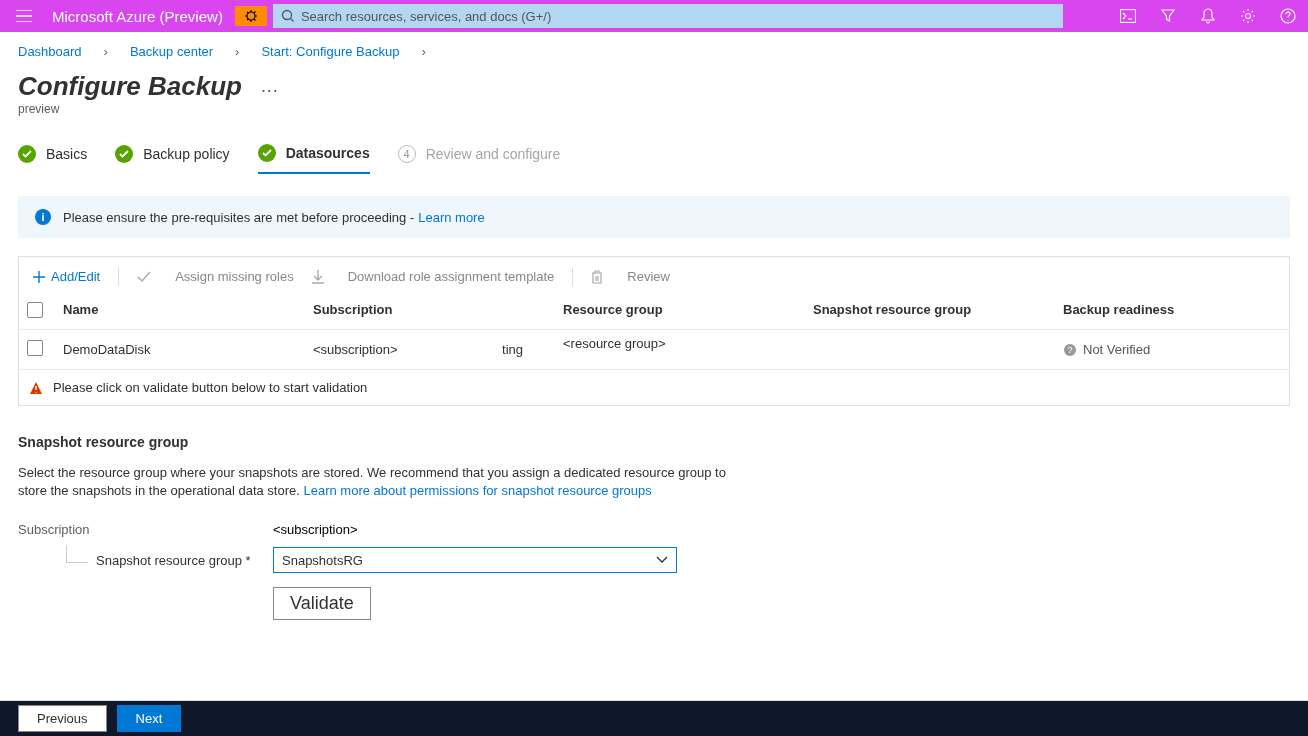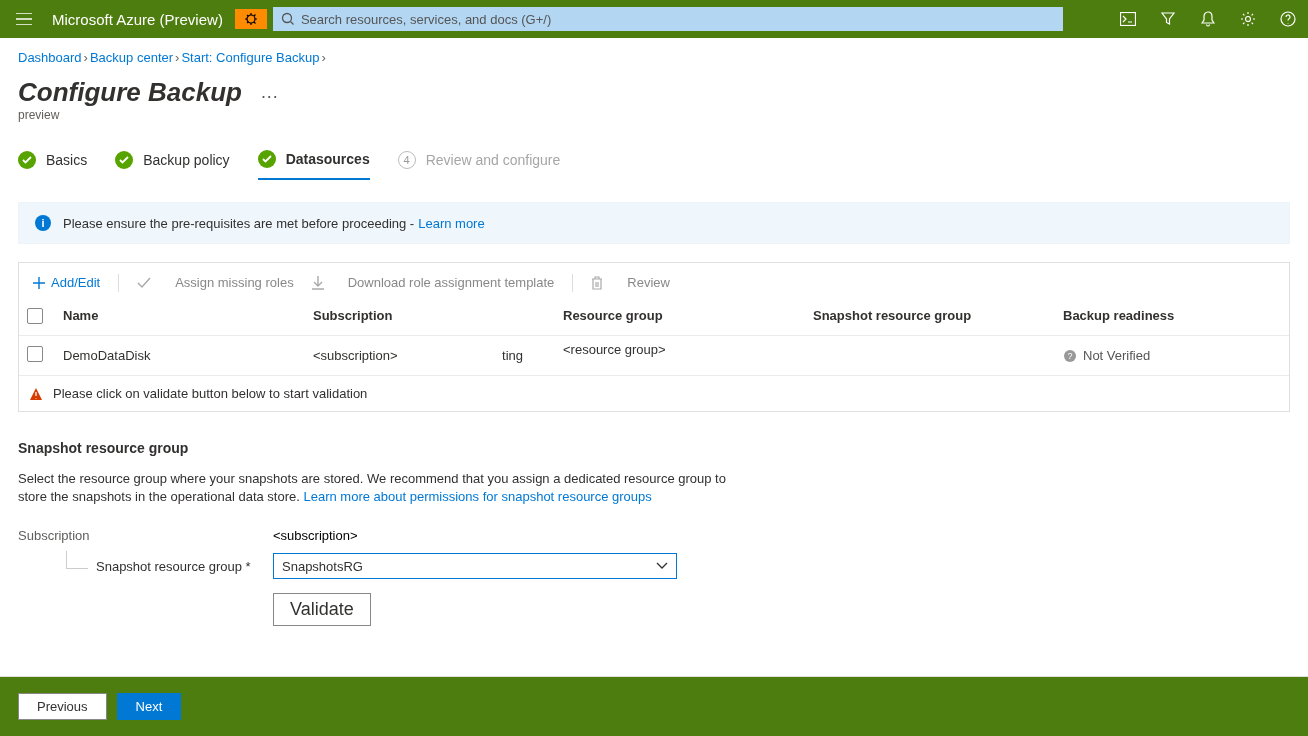--- a/index.html
+++ b/index.html
@@ -1,32 +1,32 @@
 <!DOCTYPE html>
 <html><head>
 <meta charset="utf-8">
 <style>
 * { margin: 0; padding: 0; box-sizing: border-box; font-family: "Segoe UI", -apple-system, BlinkMacSystemFont, sans-serif; }
 body { background: #fff; width: 1308px; height: 736px; overflow: hidden; position: relative; }
 
 
-.topbar { height: 38px; background: #4d7c0f; display: flex; align-items: center; color: #fff; }
+.topbar { height: 32px; background: #d946ef; display: flex; align-items: center; color: #fff; }
 .hamburger { width: 48px; height: 32px; display: flex; align-items: center; justify-content: center; color: #fff; cursor: pointer; }
 .brand { padding: 0 12px 0 4px; font-size: 15px; white-space: nowrap; }
 .bug-icon { width: 32px; height: 20px; background: #ff8c00; display: flex; align-items: center; justify-content: center; margin-right: 6px; }
 .searchbar { flex: 1; height: 24px; background: #b3d7f2; display: flex; align-items: center; padding: 0 8px; max-width: 790px; }
 .searchbar input { flex: 1; border: none; background: transparent; outline: none; font-size: 13px; color: #333; }
 .searchbar input::placeholder { color: #555; }
 .topbar-right { margin-left: auto; display: flex; align-items: center; height: 32px; }
 .topbar-icon { width: 40px; height: 32px; display: flex; align-items: center; justify-content: center; color: #fff; cursor: pointer; }
 
 
 .content { padding: 12px 18px 0 18px; }
 
-.breadcrumb { font-size: 13px; color: #0078d4; display: flex; align-items: center; gap: 2px; margin-bottom: 12px; }
+.breadcrumb { font-size: 13px; color: #0078d4; display: flex; align-items: center; gap: 22px; margin-bottom: 12px; }
 .breadcrumb .sep { color: #666; }
 .breadcrumb a { color: #0078d4; text-decoration: none; cursor: pointer; }
 
 .page-title { font-size: 26px; font-weight: 600; color: #323130; display: inline-block; font-style: italic; }
 .page-title-dots { color: #555; font-size: 18px; padding-left: 14px; vertical-align: middle; }
 .page-subtitle { font-size: 12px; color: #605e5c; margin-top: 0px; }
 
 
 .wizard { margin-top: 28px; display: flex; align-items: center; gap: 28px; border-bottom: none; }
 .step { display: inline-flex; align-items: center; gap: 10px; padding-bottom: 10px; font-size: 14px; cursor: pointer; }
@@ -69,21 +69,21 @@
 .section-desc { font-size: 13px; color: #323130; max-width: 720px; line-height: 1.4; }
 .section-desc a { color: #0078d4; text-decoration: none; }
 .field-row { display: flex; align-items: center; margin-top: 22px; font-size: 13px; }
 .field-label { width: 255px; color: #605e5c; }
 .field-label.indent { padding-left: 44px; color: #323130; }
 .tree-l { border-left: 1px solid #ccc; border-bottom: 1px solid #ccc; width: 22px; height: 18px; display: inline-block; margin-left: 4px; margin-right: -6px; transform: translateY(-6px); }
 .dropdown { width: 404px; height: 26px; border: 1px solid #0078d4; display: flex; align-items: center; justify-content: space-between; padding: 0 8px; font-size: 13px; color: #323130; cursor: pointer; }
 .validate-btn { margin-top: 14px; margin-left: 255px; padding: 5px 16px; border: 1px solid #8a8886; background: #fff; font-size: 18px; cursor: pointer; color: #323130; }
 
 
-.footer { position: absolute; bottom: 0; left: 0; right: 0; border-top: 1px solid #e1dfdd; padding: 16px 18px; display: flex; gap: 10px; background: #4d7c0f; }
+.footer { position: absolute; bottom: 0; left: 0; right: 0; border-top: 1px solid #e1dfdd; padding: 4px 18px; display: flex; gap: 10px; background: #0f172a; }
 .btn { padding: 5px 18px; font-size: 13px; border: 1px solid #8a8886; background: #fff; cursor: pointer; color: #323130; }
 .btn.primary { background: #0078d4; color: #fff; border-color: #0078d4; }
 
 svg { display: block; }
 .muted-icon { color: #888; }
 </style>
 </head>
 <body>
 
 <div class="topbar">

